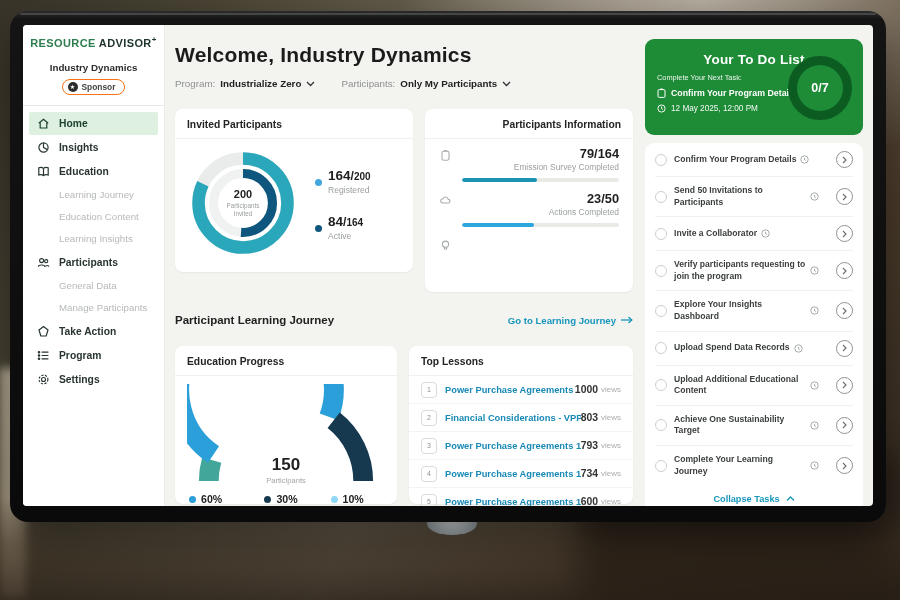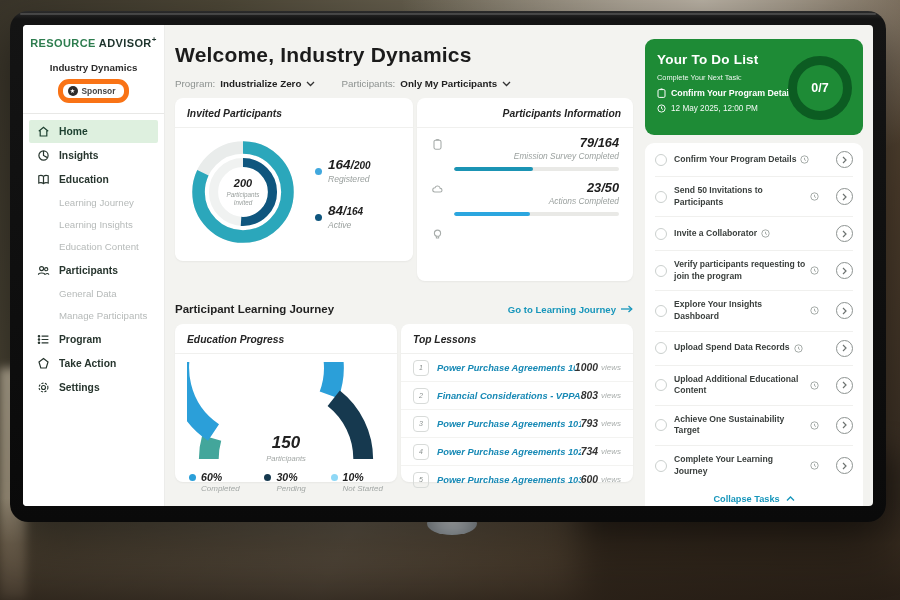--- a/index.html
+++ b/index.html
@@ -29,21 +29,21 @@
   .screen{position:absolute;left:13px;top:14px;width:850px;height:481px;border-radius:4px;overflow:hidden;
     background:#f3f3f0;display:flex;}
   
   .sidebar{width:142px;flex:0 0 142px;background:#fff;border-right:1px solid #ececea;padding-top:8px;box-sizing:border-box;}
   .brand{text-align:center;font-size:11px;font-weight:800;letter-spacing:.4px;margin-top:2px;}
   .brand .b1{color:#2e7d4f;}
   .brand .b2{color:#1d332c;}
   .brand sup{font-size:8px;color:#1d332c;}
   .org{text-align:center;font-size:9.8px;font-weight:700;color:#2d2d2d;margin-top:13px;}
   .sponsor{display:flex;align-items:center;gap:4px;width:max-content;margin:6px auto 0;
-    border:5px solid #f97316;border-radius:11px;padding:2px 9px 2px 5px;background:#fff;}
+    border:1px solid #f97316;border-radius:11px;padding:2px 9px 2px 5px;background:#fff;}
   .sponsor .dot{width:10px;height:10px;border-radius:50%;background:#2c2c2c;color:#fff;font-size:6px;
     display:flex;align-items:center;justify-content:center;}
   .sponsor .s-label{font-size:8.4px;color:#444;font-weight:600;}
   .side-div{border-bottom:1px solid #e8e8e6;margin:10px 0 6px;}
   .nav{list-style:none;margin:0;padding:0;}
   .nav-item{display:flex;align-items:center;gap:9px;margin:1px 6px;padding:5px 4px 5px 8px;border-radius:2px;
     font-size:10.3px;font-weight:700;color:#27352e;cursor:pointer;}
   .nav-item svg{flex:0 0 13px;}
   .nav-item.active{background:#def0df;color:#1d4030;}
   .nav-sub{display:block;margin:0 6px;padding:5.5px 4px 5.5px 30px;font-size:9.7px;color:#b6bab9;cursor:pointer;}
@@ -53,21 +53,21 @@
   .todo-col{width:218px;flex:0 0 218px;padding-top:14px;}
   h1.welcome{margin:0;font-size:21px;font-weight:800;color:#1b1b1b;letter-spacing:.2px;}
   .filters{display:flex;align-items:center;gap:26px;margin-top:11px;}
   .filter{display:flex;align-items:center;gap:5px;cursor:pointer;}
   .f-label{font-size:9.8px;color:#8d9290;}
   .f-value{font-size:9.8px;font-weight:700;color:#222;}
   .chev{width:9px;height:6px;}
   .sec-row{display:flex;align-items:center;justify-content:space-between;margin-top:22px;}
   .sec-title{font-size:11.5px;font-weight:800;color:#1f1f1f;}
   .sec-link{display:flex;align-items:center;gap:5px;font-size:9.6px;font-weight:700;color:#1796bb;cursor:pointer;}
-  .cards{display:flex;gap:4px;margin-top:9px;font-style:italic;}
+  .cards{display:flex;gap:12px;margin-top:20px;}
   .card{background:#fff;border-radius:8px;box-shadow:0 1px 2px rgba(0,0,0,.05);box-sizing:border-box;}
   .card-title{font-size:10.3px;font-weight:800;color:#242424;padding:10px 12px 8px;border-bottom:1px solid #f0f0ee;}
   
   .card-invited{width:238px;flex:0 0 238px;height:163px;}
   .invited-body{display:flex;align-items:center;padding:6px 10px;}
   .donut-wrap{position:relative;width:116px;height:116px;}
   .donut-center{position:absolute;inset:0;display:flex;flex-direction:column;align-items:center;justify-content:center;text-align:center;}
   .donut-center .dc-val{font-size:11px;font-weight:800;color:#222;}
   .donut-center .dc-lab{font-size:6.3px;color:#9aa09e;width:46px;line-height:1.3;margin-top:2px;}
   .inv-legend{margin-left:14px;display:flex;flex-direction:column;gap:17px;}
@@ -102,21 +102,21 @@
   .card-lessons{flex:1;min-width:0;height:158px;}
   .lesson-row{display:flex;align-items:center;padding:5.5px 12px;border-bottom:1px solid #f3f3f1;cursor:pointer;}
   .lesson-row:last-child{border-bottom:none;}
   .rank{flex:0 0 14px;height:14px;border:1px solid #d8dbd9;border-radius:4px;font-size:7px;color:#8b918f;
     display:flex;align-items:center;justify-content:center;margin-right:8px;}
   .lesson-title{flex:1;font-size:9.3px;font-weight:700;color:#1789b5;min-width:0;white-space:nowrap;overflow:hidden;}
   .views-num{font-size:10.4px;font-weight:800;color:#333;}
   .views-lab{font-size:8px;color:#a9aeac;margin-left:3px;}
   
   .todo-green{position:relative;background:#1e8b36;border-radius:9px;padding:13px 12px;color:#fff;height:96px;box-sizing:border-box;}
-  .tg-title{font-size:13.5px;font-weight:800;letter-spacing:.2px;}
+  .tg-title{font-size:13.5px;font-weight:800;letter-spacing:.2px;text-align:center;}
   .tg-sub{font-size:7.4px;margin-top:6px;opacity:.92;}
   .tg-task{display:flex;align-items:center;gap:5px;font-size:8.8px;font-weight:800;margin-top:6px;width:140px;}
   .tg-date{display:flex;align-items:center;gap:5px;font-size:8.2px;margin-top:6px;opacity:.95;}
   .tg-ring{position:absolute;right:11px;top:17px;width:46px;height:46px;border-radius:50%;
     border:9px solid #0c5c22;display:flex;align-items:center;justify-content:center;background:#1e8b36;}
   .tg-ring span{font-size:12.5px;font-weight:800;color:#fff;}
   .todo-card{background:#fff;border-radius:9px;margin-top:8px;padding:0 10px;}
   .task-row{display:flex;align-items:center;padding:8px 0;border-bottom:1px solid #f0f0ee;cursor:pointer;}
   .task-check{flex:0 0 12px;height:12px;border:1.4px solid #cbd0ce;border-radius:50%;margin-right:7px;box-sizing:border-box;}
   .task-label{font-size:8.6px;font-weight:700;color:#3a3f3d;line-height:1.35;max-width:132px;}
@@ -166,49 +166,49 @@
         <span>Insights</span>
       </li>
       <li class="nav-item">
         <svg width="13" height="13" viewBox="0 0 13 13" fill="none" stroke="#27352e" stroke-width="1.2">
               <path d="M1.8 2.8 C3.7 2 5.4 2.4 6.5 3.4 C7.6 2.4 9.3 2 11.2 2.8 V10 C9.3 9.2 7.6 9.6 6.5 10.6 C5.4 9.6 3.7 9.2 1.8 10 Z"></path>
               <path d="M6.5 3.4 V10.6"></path>
             </svg>
         <span>Education</span>
       </li>
       <li class="nav-sub"><span>Learning Journey</span></li>
+      <li class="nav-sub"><span>Education Content</span></li>
       <li class="nav-sub"><span>Learning Insights</span></li>
-      <li class="nav-sub"><span>Education Content</span></li>
       <li class="nav-item">
         <svg width="13" height="13" viewBox="0 0 13 13" fill="none" stroke="#27352e" stroke-width="1.1">
               <circle cx="4.6" cy="4.6" r="2"></circle>
               <circle cx="9.2" cy="5.2" r="1.6"></circle>
               <path d="M1.4 10.8 C1.4 8.4 7.8 8.4 7.8 10.8"></path>
               <path d="M8.4 10.6 C8.8 9 11.8 9.1 11.8 10.8"></path>
             </svg>
         <span>Participants</span>
       </li>
       <li class="nav-sub"><span>General Data</span></li>
       <li class="nav-sub"><span>Manage Participants</span></li>
+      <li class="nav-item">
+        <svg width="13" height="13" viewBox="0 0 13 13" fill="none" stroke="#27352e" stroke-width="1.2">
+              <path d="M6.5 1.6 L11 4.9 L9.2 11 L3.8 11 L2 4.9 Z"></path>
+            </svg>
+        <span>Take Action</span>
+      </li>
       <li class="nav-item">
         <svg width="13" height="13" viewBox="0 0 13 13" fill="none" stroke="#27352e" stroke-width="1.2">
               <path d="M4.6 3.2 H11.4"></path>
               <path d="M4.6 6.5 H11.4"></path>
               <path d="M4.6 9.8 H11.4"></path>
               <circle cx="2" cy="3.2" r="0.7" fill="#27352e"></circle>
               <circle cx="2" cy="6.5" r="0.7" fill="#27352e"></circle>
               <circle cx="2" cy="9.8" r="0.7" fill="#27352e"></circle>
             </svg>
         <span>Program</span>
-      </li>
-      <li class="nav-item">
-        <svg width="13" height="13" viewBox="0 0 13 13" fill="none" stroke="#27352e" stroke-width="1.2">
-              <path d="M6.5 1.6 L11 4.9 L9.2 11 L3.8 11 L2 4.9 Z"></path>
-            </svg>
-        <span>Take Action</span>
       </li>
       <li class="nav-item">
         <svg width="13" height="13" viewBox="0 0 13 13" fill="none" stroke="#27352e" stroke-width="1.1">
               <circle cx="6.5" cy="6.5" r="2"></circle>
               <circle cx="6.5" cy="6.5" r="4.4" stroke-dasharray="2.2 1.4"></circle>
             </svg>
         <span>Settings</span>
       </li>
     </ul>
   </div>

